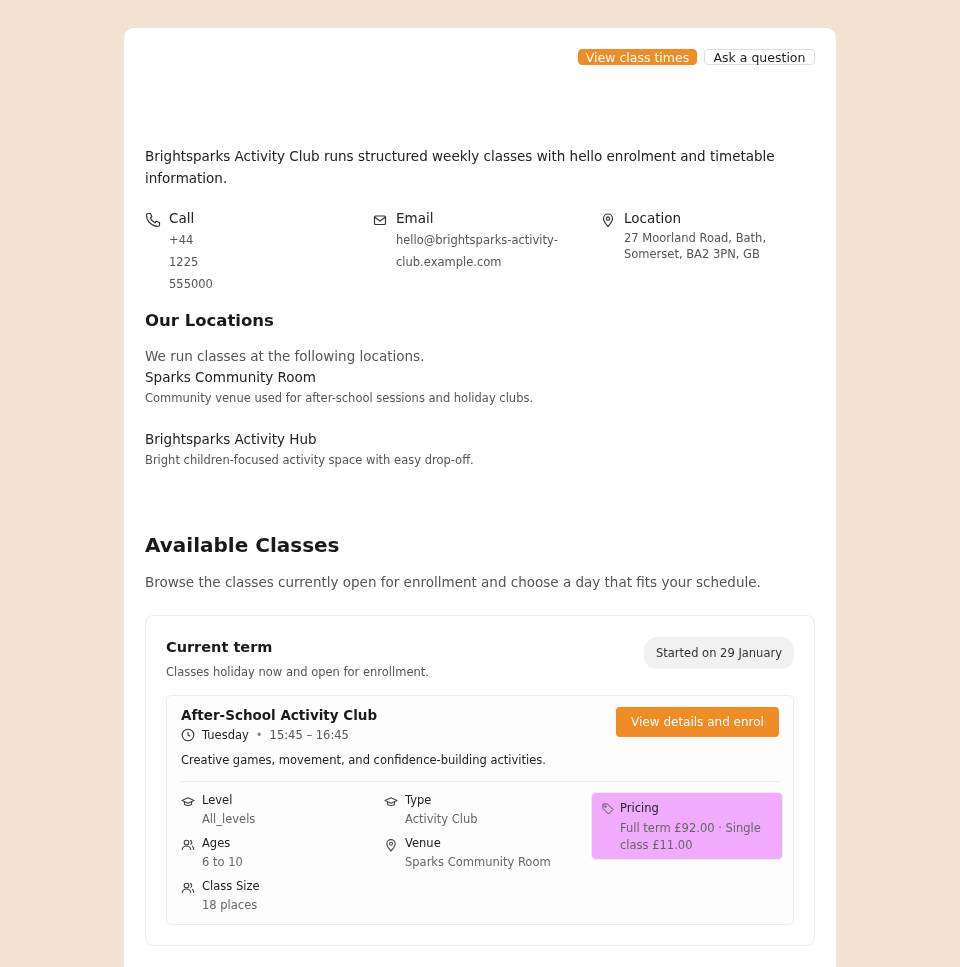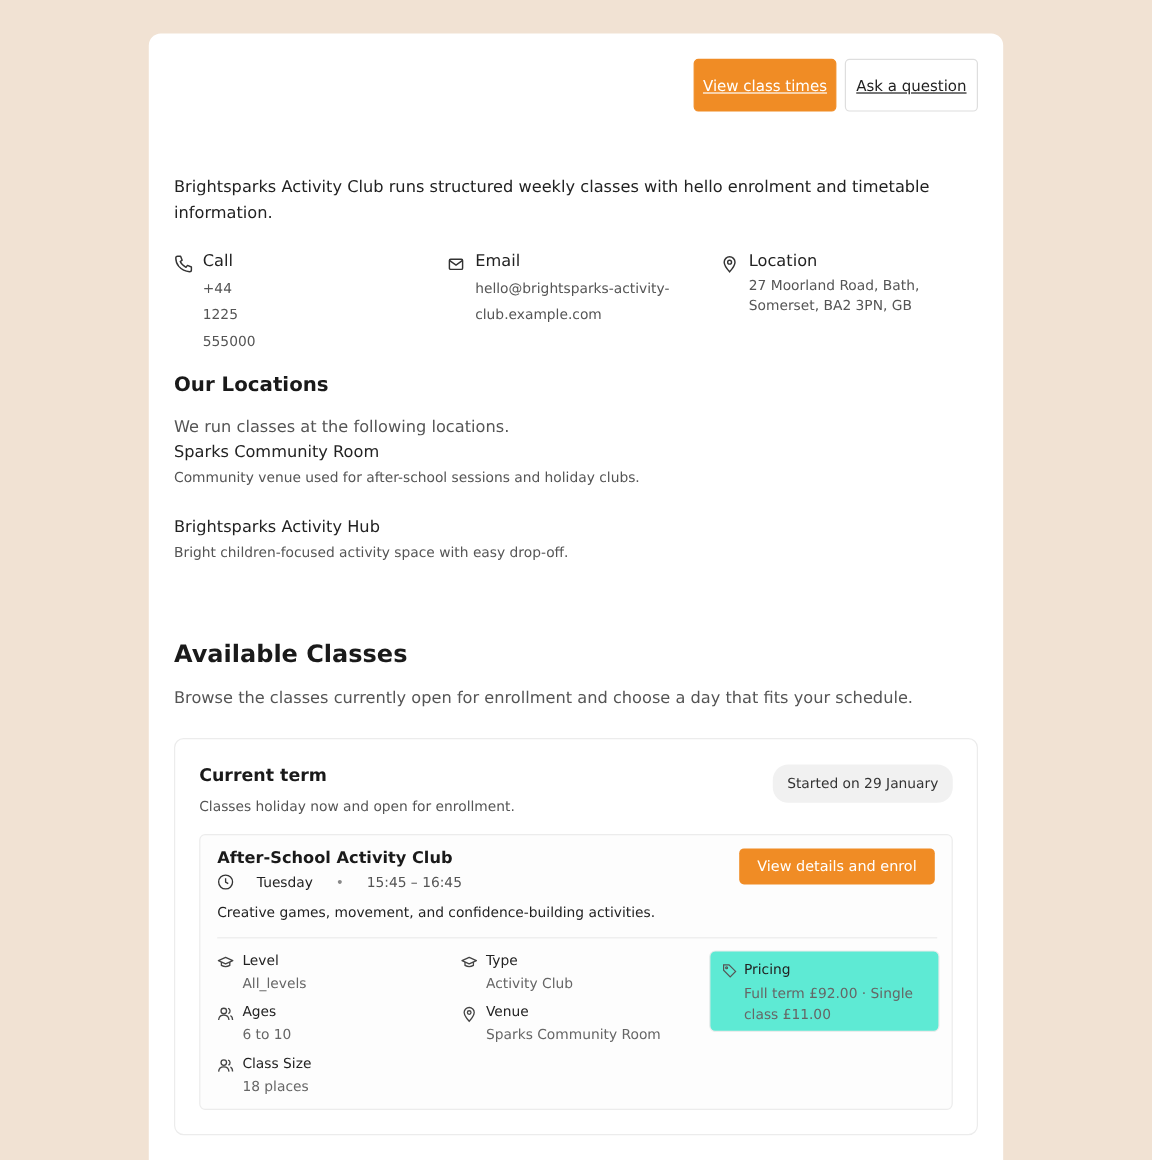--- a/index.html
+++ b/index.html
@@ -30,24 +30,24 @@
   }
   .logo-text .b1 { color: #ef7a32; }
   .logo-text .b2 { color: #2fa4b8; }
   .logo-sub {
     position: absolute; left: 17px; top: 50px;
     font-family: "Liberation Sans", sans-serif;
     font-size: 4.5px; letter-spacing: 1px; color: #333; font-weight: bold;
     white-space: nowrap;
   }
   .btn {
-    position: absolute; top: 21px; height: 44px;
+    position: absolute; top: 21px; height: 16px;
     border-radius: 4px; font-size: 12.5px;
     display: flex; align-items: center; justify-content: center;
-    cursor: pointer; font-family: "DejaVu Sans", sans-serif; text-decoration: underline;
+    cursor: pointer; font-family: "DejaVu Sans", sans-serif;
   }
   .btn-primary { background: #f08c25; color: #fff; border: 1px solid #f08c25; }
   .btn-secondary { background: #fff; color: #1f1f1f; border: 1px solid #dedede; }
   .btn-times { left: 454px; width: 119px; }
   .btn-ask { left: 580px; width: 111px; }
 
   .intro {
     position: absolute; left: 21px; top: 117px; width: 640px;
     font-size: 13.5px; line-height: 22px; color: #222;
   }
@@ -91,21 +91,21 @@
     background: #f1f1f1; border-radius: 13px; font-size: 11.5px; color: #333;
     display: flex; align-items: center;
   }
 
   .class-card {
     position: absolute; left: 20px; top: 79px;
     width: 628px; height: 230px;
     border: 1px solid #ececec; border-radius: 5px; background: #fdfdfd;
   }
   .class-title { position: absolute; left: 14px; top: 11px; font-size: 13.5px; font-weight: bold; color: #1a1a1a; }
-  .class-time { position: absolute; left: 14px; top: 32px; display: flex; align-items: center; font-size: 11.5px; white-space: nowrap; gap: 12px; }
+  .class-time { position: absolute; left: 14px; top: 32px; display: flex; align-items: center; font-size: 11.5px; white-space: nowrap; }
   .class-time .ico { width: 14px; height: 14px; margin-right: 7px; }
   .class-time .day { color: #222; }
   .class-time .dot { color: #888; margin: 0 7px; }
   .class-time .hrs { color: #555; }
   .btn-enrol {
     position: absolute; right: 14px; top: 11px; width: 163px; height: 30px;
     background: #f08c25; color: #fff; border-radius: 4px; font-size: 12px;
     display: flex; align-items: center; justify-content: center; cursor: pointer;
   }
   .class-desc { position: absolute; left: 14px; top: 57px; font-size: 11.5px; color: #222; }
@@ -116,21 +116,21 @@
   .attr .lbl { position: absolute; left: 21px; top: 0; font-size: 11.5px; color: #222; white-space: nowrap; }
   .attr .val { position: absolute; left: 21px; top: 19px; font-size: 11.5px; color: #666; white-space: nowrap; }
   .a-level { left: 14px; top: 97px; }
   .a-ages { left: 14px; top: 140px; }
   .a-size { left: 14px; top: 183px; }
   .a-type { left: 217px; top: 97px; }
   .a-venue { left: 217px; top: 140px; }
 
   .pricing {
     position: absolute; left: 424px; top: 96px; width: 192px; height: 68px;
-    background: #5eead4; border: 1px solid #ececec; border-radius: 5px;
+    background: #f0abfc; border: 1px solid #ececec; border-radius: 5px;
   }
   .pricing .ico { position: absolute; left: 10px; top: 10px; width: 12px; height: 12px; }
   .pricing .lbl { position: absolute; left: 28px; top: 8px; font-size: 11.5px; color: #222; }
   .pricing .val { position: absolute; left: 28px; top: 27px; width: 150px; font-size: 11.5px; color: #666; line-height: 17px; }
   svg { overflow: visible; }
 </style>
 </head>
 <body>
 
 <div class="card">

